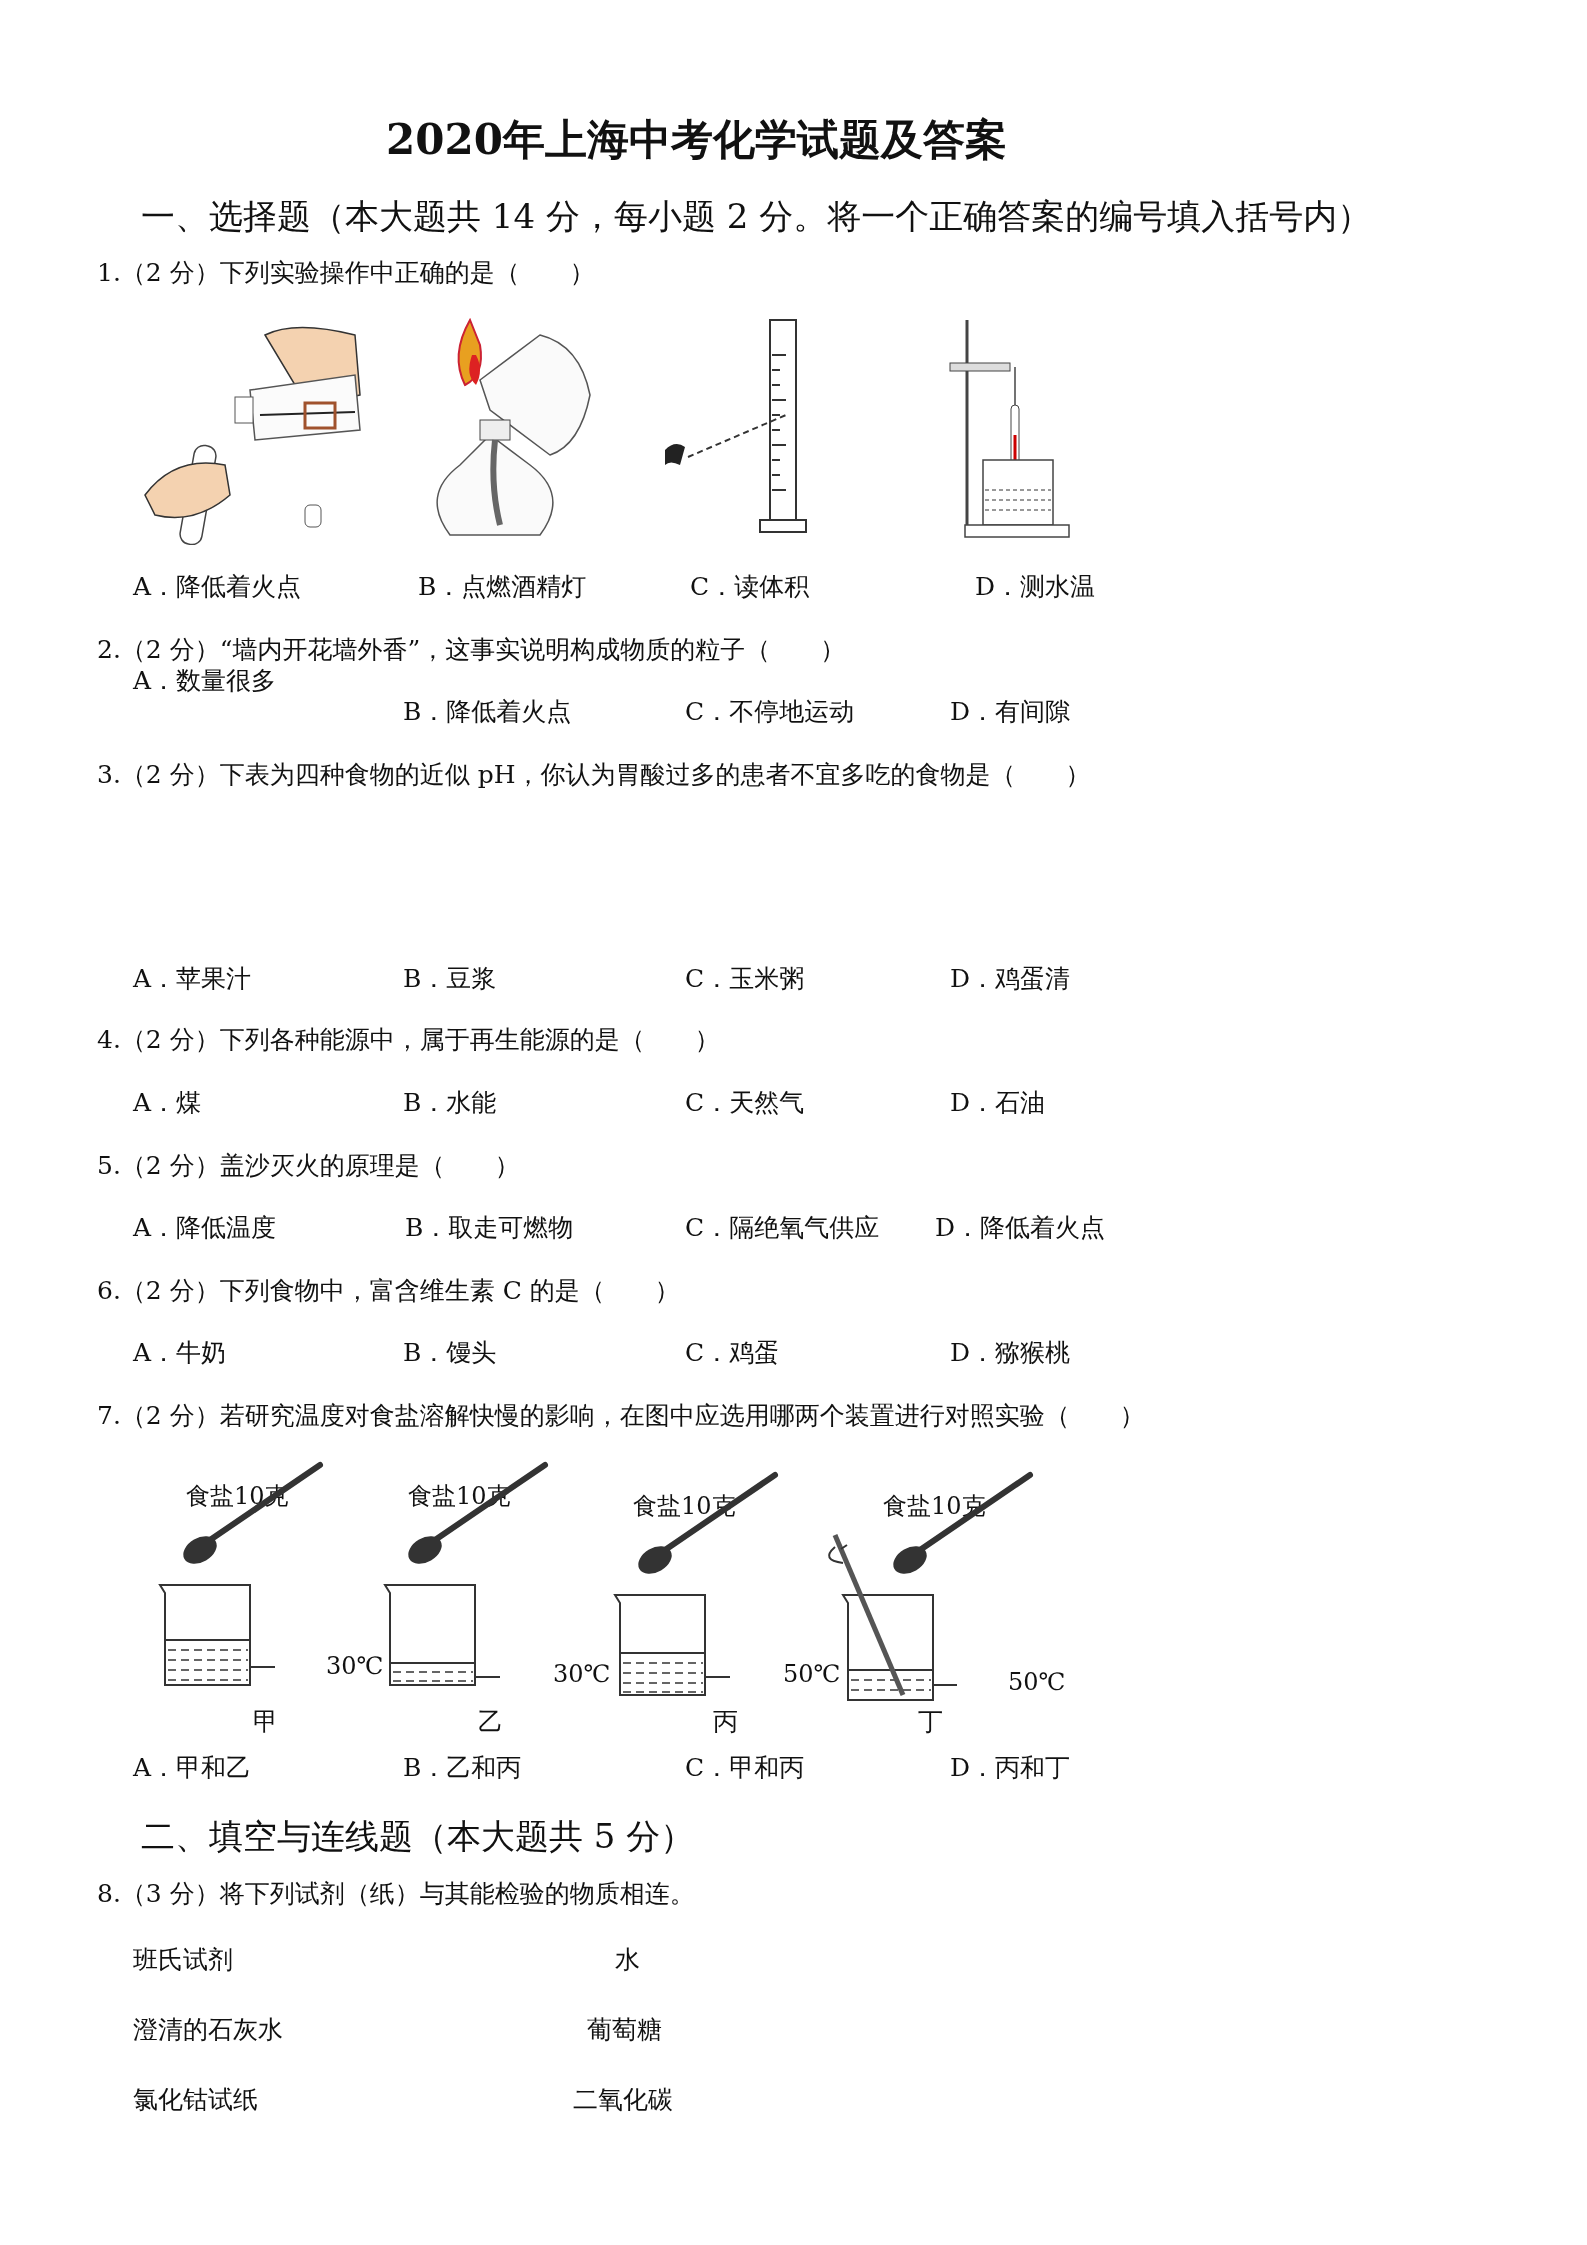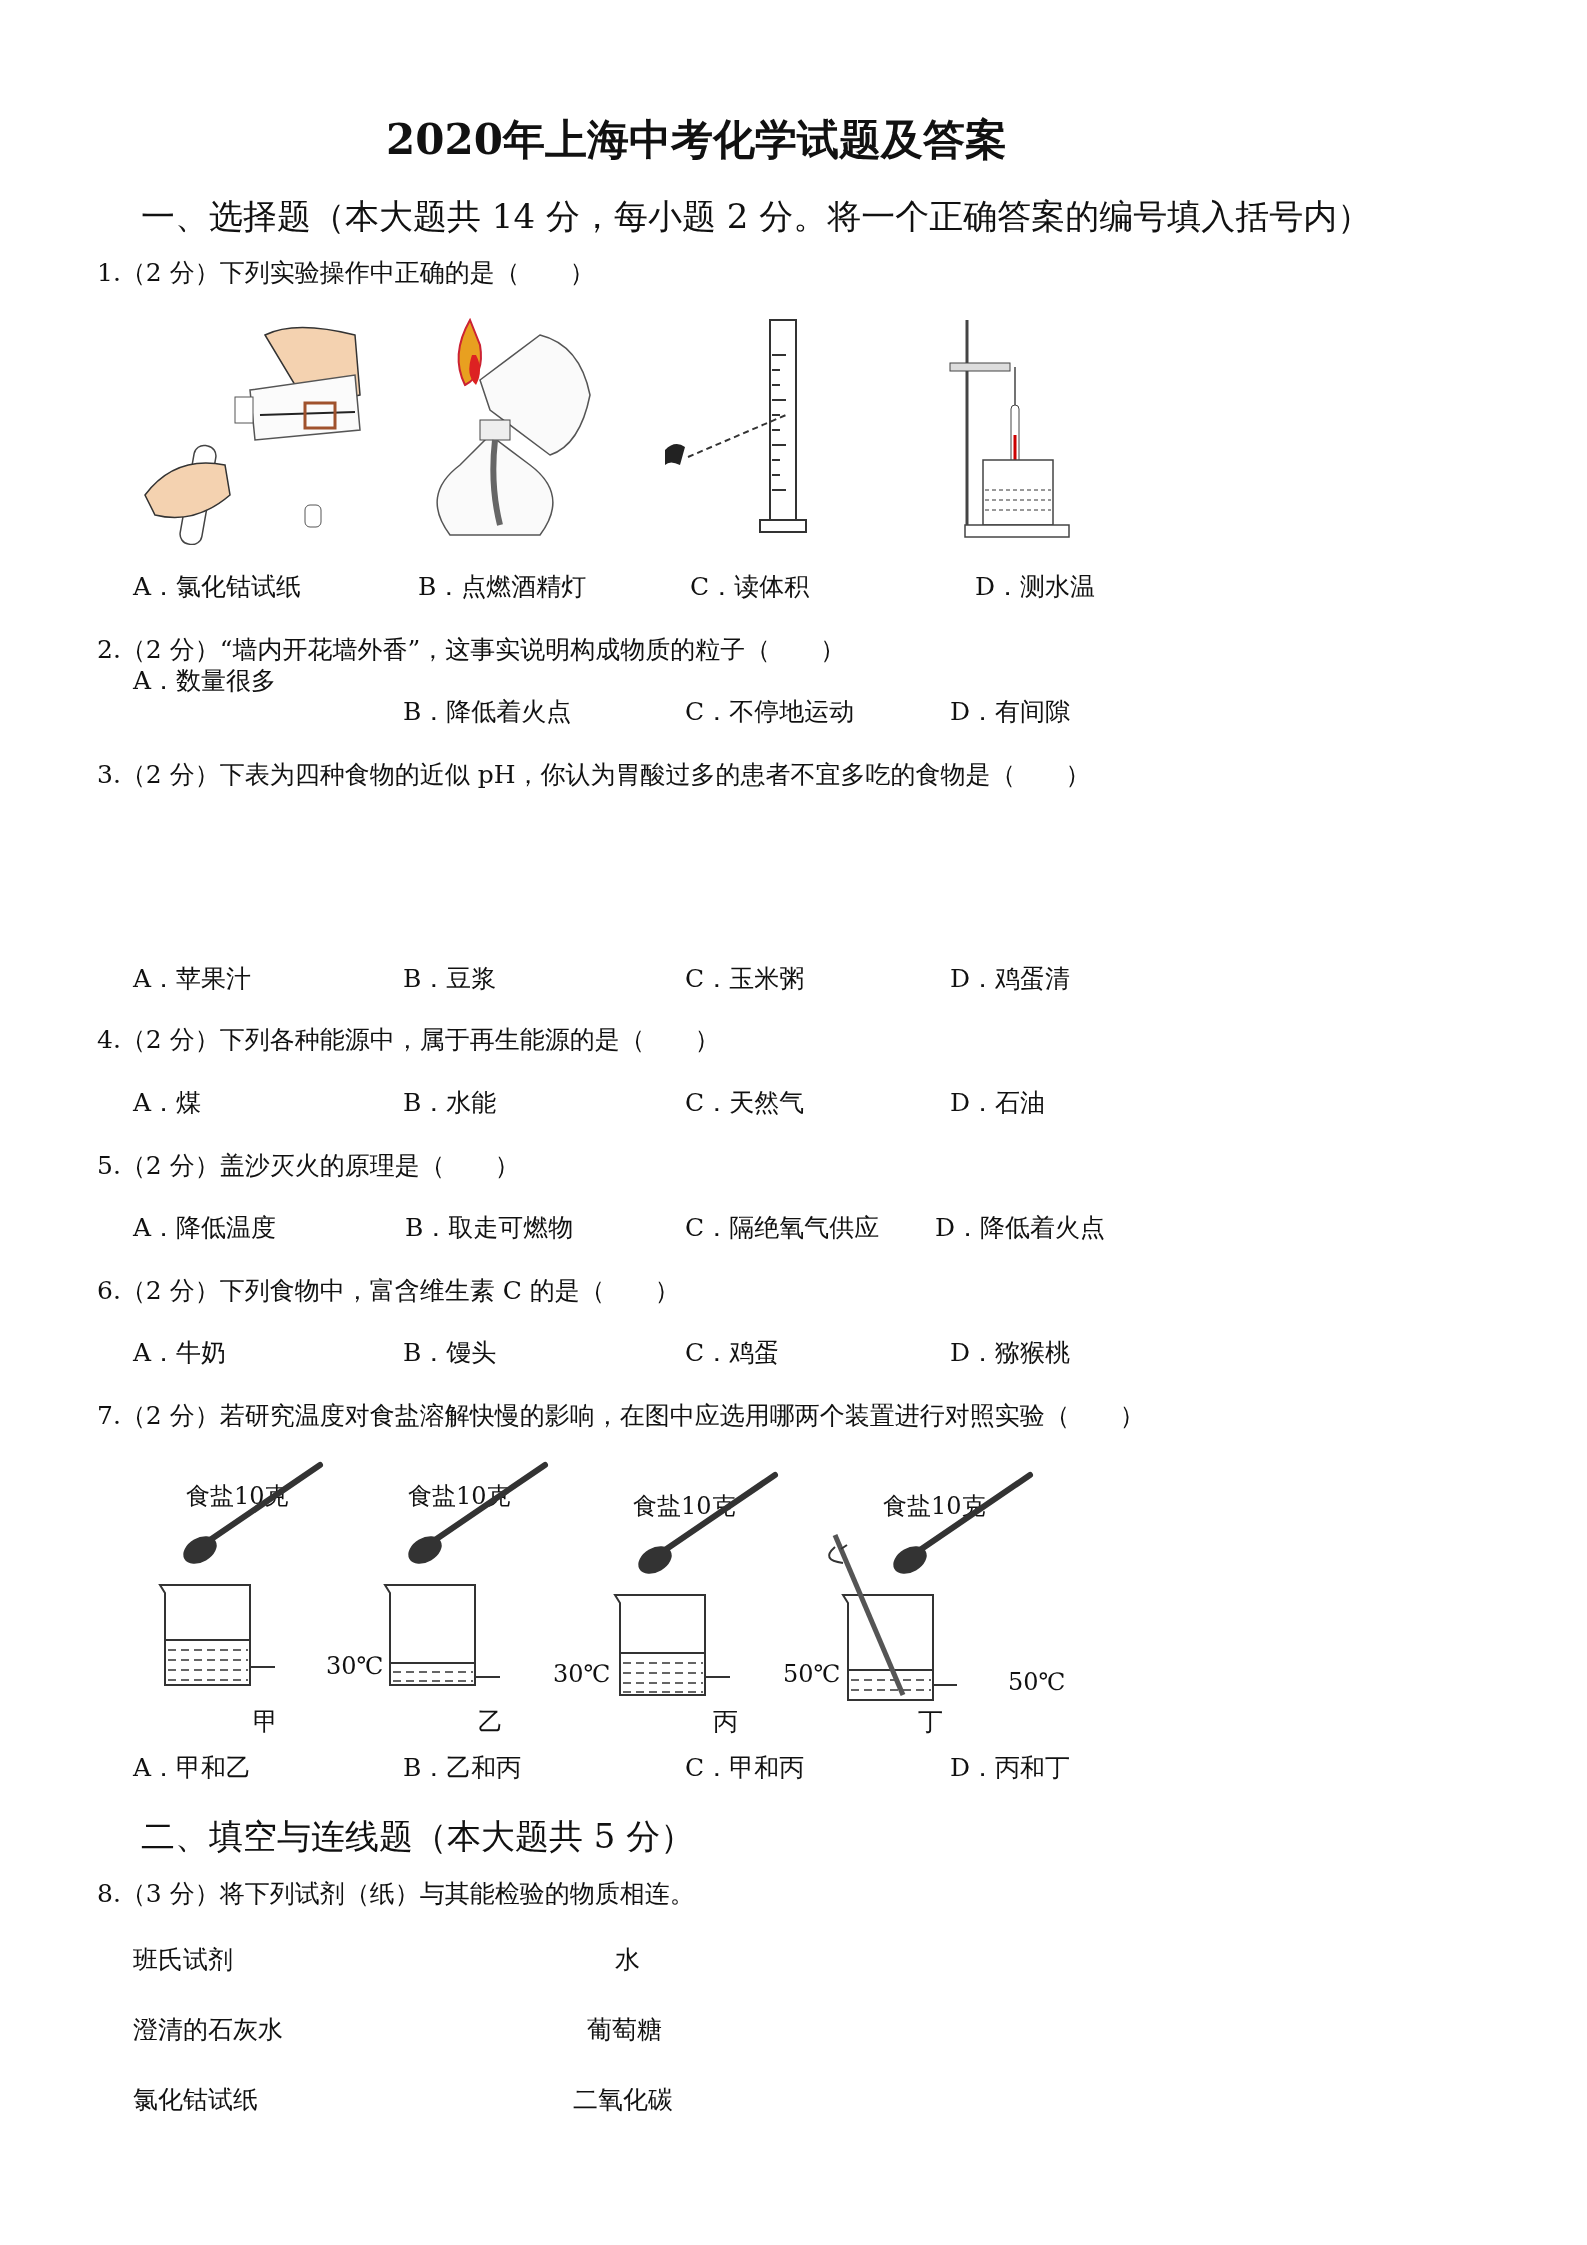--- a/index.html
+++ b/index.html
@@ -69,21 +69,21 @@
   <rect x="68.5" y="120" width="3" height="78" fill="#c00"></rect>
   <rect x="38" y="145" width="70" height="65" fill="#fff" stroke="#444" stroke-width="1.5"></rect>
   <g stroke="#333" stroke-dasharray="4,3">
       <line x1="40" y1="175" x2="106" y2="175"></line>
       <line x1="40" y1="185" x2="106" y2="185"></line>
       <line x1="40" y1="195" x2="106" y2="195"></line>
     </g>
   <rect x="20" y="210" width="104" height="12" fill="#fff" stroke="#444" stroke-width="1.5"></rect>
 </svg>
 
-<div class="abs opt" style="left:133px;top:570px">A．氯化钴试纸</div>
+<div class="abs opt" style="left:133px;top:570px">A．降低着火点</div>
 <div class="abs opt" style="left:418px;top:570px">B．点燃酒精灯</div>
 <div class="abs opt" style="left:690px;top:570px">C．读体积</div>
 <div class="abs opt" style="left:975px;top:570px">D．测水温</div>
 
 <div class="abs q" style="top:633px">2.（2 分）“墙内开花墙外香”，这事实说明构成物质的粒子（　　）</div>
 <div class="abs opt" style="left:133px;top:664px">A．数量很多</div>
 <div class="abs opt" style="left:403px;top:695px">B．降低着火点</div>
 <div class="abs opt" style="left:685px;top:695px">C．不停地运动</div>
 <div class="abs opt" style="left:950px;top:695px">D．有间隙</div>
 

